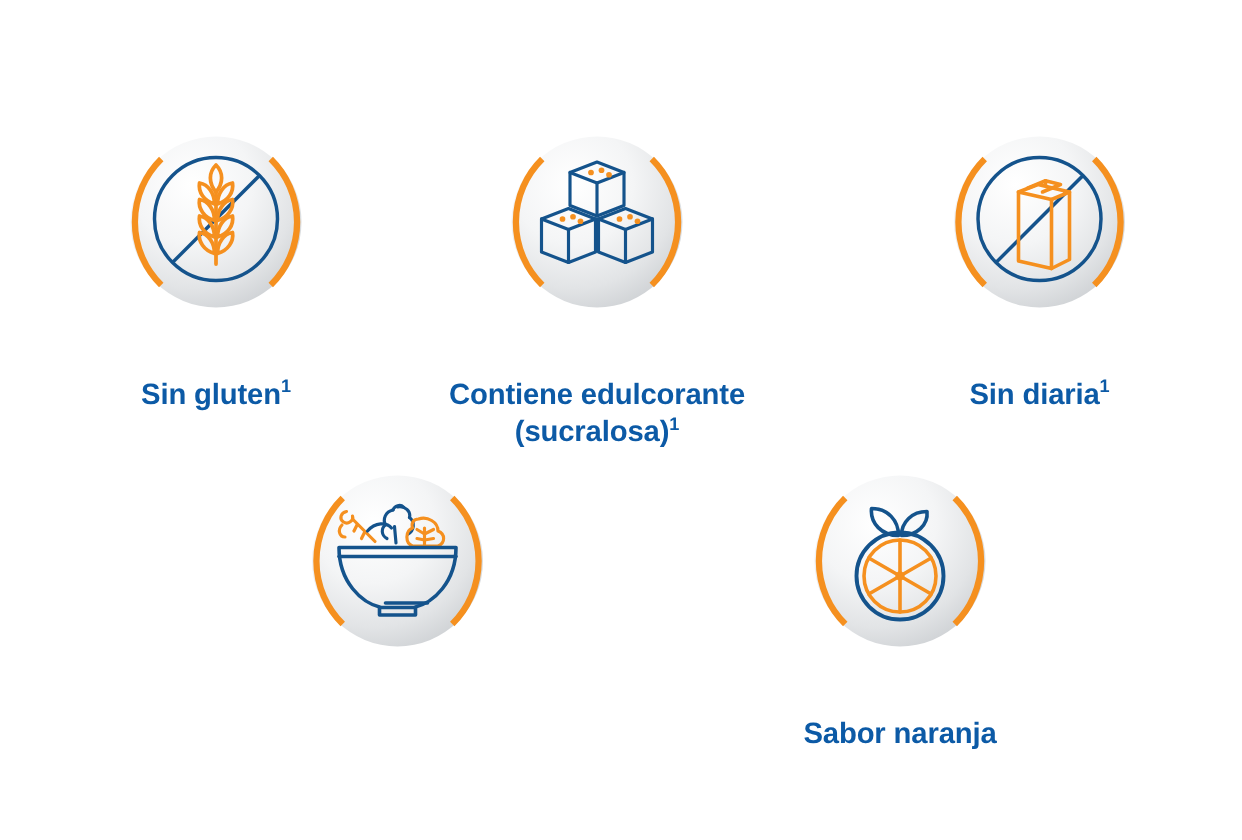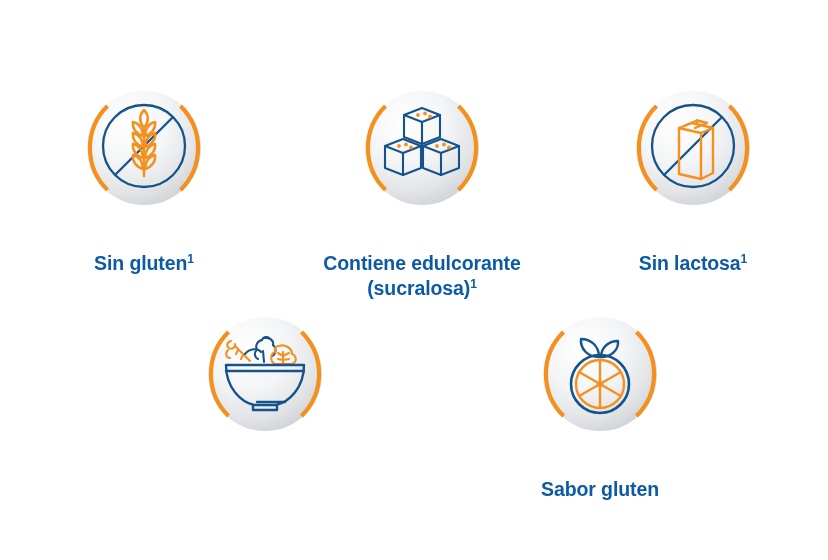--- a/index.html
+++ b/index.html
@@ -56,21 +56,21 @@
   }
 
   .benefit-label sup {
     font-size: 0.62em;
     vertical-align: super;
     line-height: 0;
   }
 
   
   #cell-0 { left: 29px;  top: 84px; }
-  #cell-1 { left: 307px; top: 84px; }
+  #cell-1 { left: 283px; top: 84px; }
   #cell-2 { left: 578px; top: 84px; }
   #cell-3 { left: 150px; top: 310px; }
   #cell-4 { left: 485px; top: 310px; }
 </style>
 </head>
 <body>
 
 <div class="board">
 
   <div class="benefit" id="cell-0">
@@ -186,21 +186,21 @@
             <path d="M50 44 L50 90 L72 95 L72 49 Z"></path>
             <path d="M50 44 L63 39 L84 44 L72 49"></path>
             <path d="M84 44 L84 89 L72 95"></path>
             <path d="M56 41.5 L68 36.5 L78 39 L66 44"></path>
             <path d="M68 36.5 L68 39.5"></path>
           </g>
         </g>
       </svg>
     </div>
     <div class="benefit-label">
-      <span>Sin lactosa</span><sup>1</sup>
+      <span>Sin diaria</span><sup>1</sup>
     </div>
   </div>
 
   <div class="benefit" id="cell-3">
     <div class="badge">
       <svg viewBox="0 0 128 128" xmlns="http://www.w3.org/2000/svg">
         <defs>
           <radialGradient id="sphGrad3" cx="36%" cy="28%" r="78%">
             <stop offset="0%" stop-color="#FFFFFF"></stop>
             <stop offset="45%" stop-color="#F4F5F6"></stop>
@@ -282,17 +282,17 @@
             <line x1="64" y1="74" x2="43.2" y2="62"></line>
             <line x1="64" y1="74" x2="84.8" y2="86"></line>
             <line x1="64" y1="74" x2="43.2" y2="86"></line>
             <line x1="64" y1="74" x2="84.8" y2="62"></line>
             <circle cx="64" cy="74" r="1.9" fill="#F5901F"></circle>
           </g>
         </g>
       </svg>
     </div>
     <div class="benefit-label">
-      <span>Sabor gluten</span><span></span>
+      <span>Sabor naranja</span><span></span>
     </div>
   </div>
 
 </div>
 
 </body></html>

